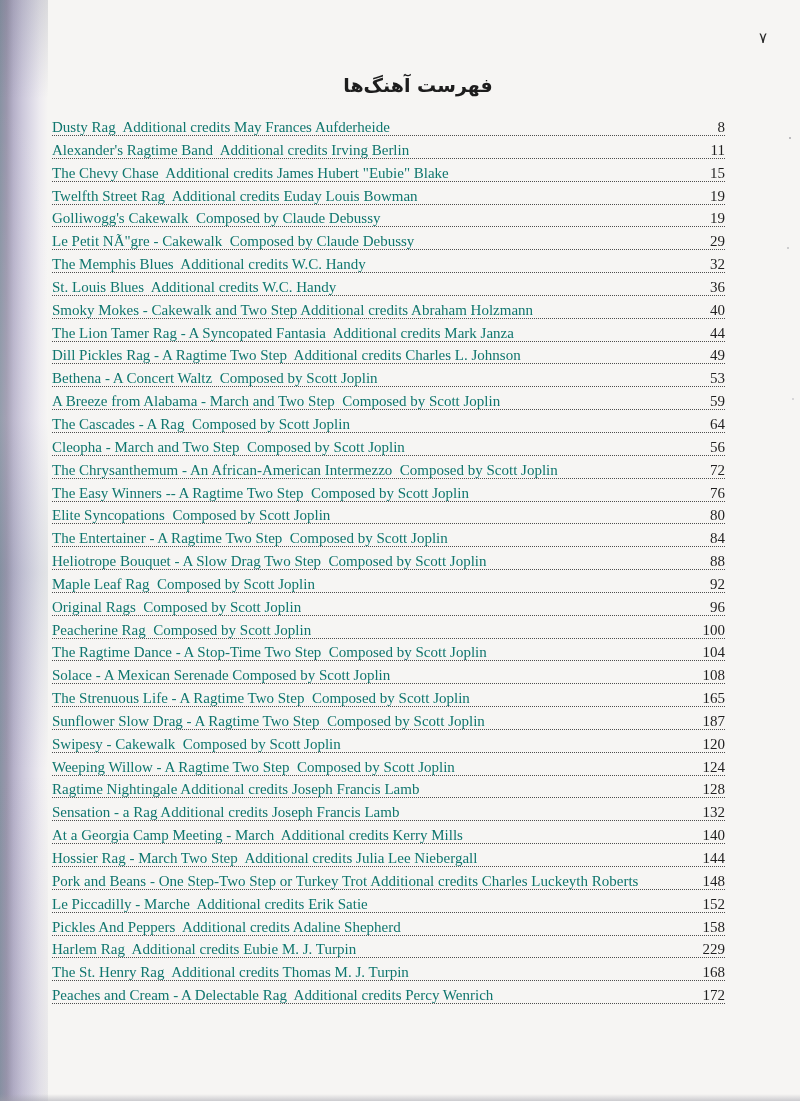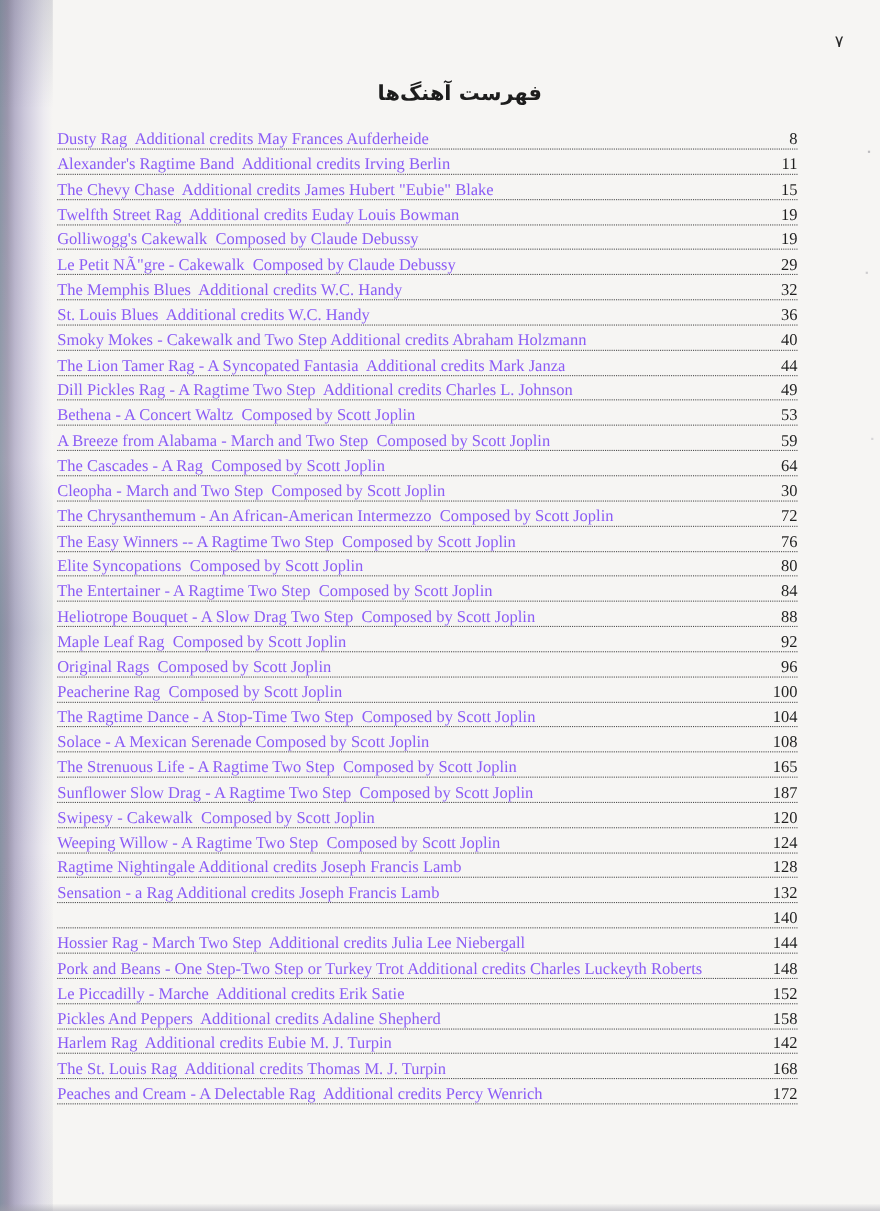--- a/index.html
+++ b/index.html
@@ -46,21 +46,21 @@
     position:absolute;top:119px;left:52px;width:673px;
     font-size:15px;
   }
   .toc-row{
     display:flex;align-items:baseline;
     line-height:16px;
     border-bottom:1px dotted #4d4d4d;
     margin-bottom:5.85px;
     cursor:pointer;
   }
-  .toc-title{white-space:pre;color:#8b5cf6;padding-right:3px;}
+  .toc-title{white-space:pre;color:#0f766e;padding-right:3px;}
   .toc-fill{flex:1;}
   .toc-page{padding-left:4px;color:#1f1f1f;}
 </style>
 </head>
 <body>
 
 <div class="page">
   <div class="scan-edge"></div>
   <div class="specks"></div>
   <div class="corner-page-number">۷</div>
@@ -132,21 +132,21 @@
         <span class="toc-page">59</span>
       </div>
       <div class="toc-row">
         <span class="toc-title">The Cascades - A Rag  Composed by Scott Joplin</span>
         <span class="toc-fill"></span>
         <span class="toc-page">64</span>
       </div>
       <div class="toc-row">
         <span class="toc-title">Cleopha - March and Two Step  Composed by Scott Joplin</span>
         <span class="toc-fill"></span>
-        <span class="toc-page">30</span>
+        <span class="toc-page">56</span>
       </div>
       <div class="toc-row">
         <span class="toc-title">The Chrysanthemum - An African-American Intermezzo  Composed by Scott Joplin</span>
         <span class="toc-fill"></span>
         <span class="toc-page">72</span>
       </div>
       <div class="toc-row">
         <span class="toc-title">The Easy Winners -- A Ragtime Two Step  Composed by Scott Joplin</span>
         <span class="toc-fill"></span>
         <span class="toc-page">76</span>
@@ -215,20 +215,21 @@
         <span class="toc-title">Ragtime Nightingale Additional credits Joseph Francis Lamb</span>
         <span class="toc-fill"></span>
         <span class="toc-page">128</span>
       </div>
       <div class="toc-row">
         <span class="toc-title">Sensation - a Rag Additional credits Joseph Francis Lamb</span>
         <span class="toc-fill"></span>
         <span class="toc-page">132</span>
       </div>
       <div class="toc-row">
+        <span class="toc-title">At a Georgia Camp Meeting - March  Additional credits Kerry Mills</span>
         <span class="toc-fill"></span>
         <span class="toc-page">140</span>
       </div>
       <div class="toc-row">
         <span class="toc-title">Hossier Rag - March Two Step  Additional credits Julia Lee Niebergall</span>
         <span class="toc-fill"></span>
         <span class="toc-page">144</span>
       </div>
       <div class="toc-row">
         <span class="toc-title">Pork and Beans - One Step-Two Step or Turkey Trot Additional credits Charles Luckeyth Roberts</span>
@@ -241,24 +242,24 @@
         <span class="toc-page">152</span>
       </div>
       <div class="toc-row">
         <span class="toc-title">Pickles And Peppers  Additional credits Adaline Shepherd</span>
         <span class="toc-fill"></span>
         <span class="toc-page">158</span>
       </div>
       <div class="toc-row">
         <span class="toc-title">Harlem Rag  Additional credits Eubie M. J. Turpin</span>
         <span class="toc-fill"></span>
-        <span class="toc-page">142</span>
-      </div>
-      <div class="toc-row">
-        <span class="toc-title">The St. Louis Rag  Additional credits Thomas M. J. Turpin</span>
+        <span class="toc-page">229</span>
+      </div>
+      <div class="toc-row">
+        <span class="toc-title">The St. Henry Rag  Additional credits Thomas M. J. Turpin</span>
         <span class="toc-fill"></span>
         <span class="toc-page">168</span>
       </div>
       <div class="toc-row">
         <span class="toc-title">Peaches and Cream - A Delectable Rag  Additional credits Percy Wenrich</span>
         <span class="toc-fill"></span>
         <span class="toc-page">172</span>
       </div>
     </div>
   <div class="bottom-edge"></div>

